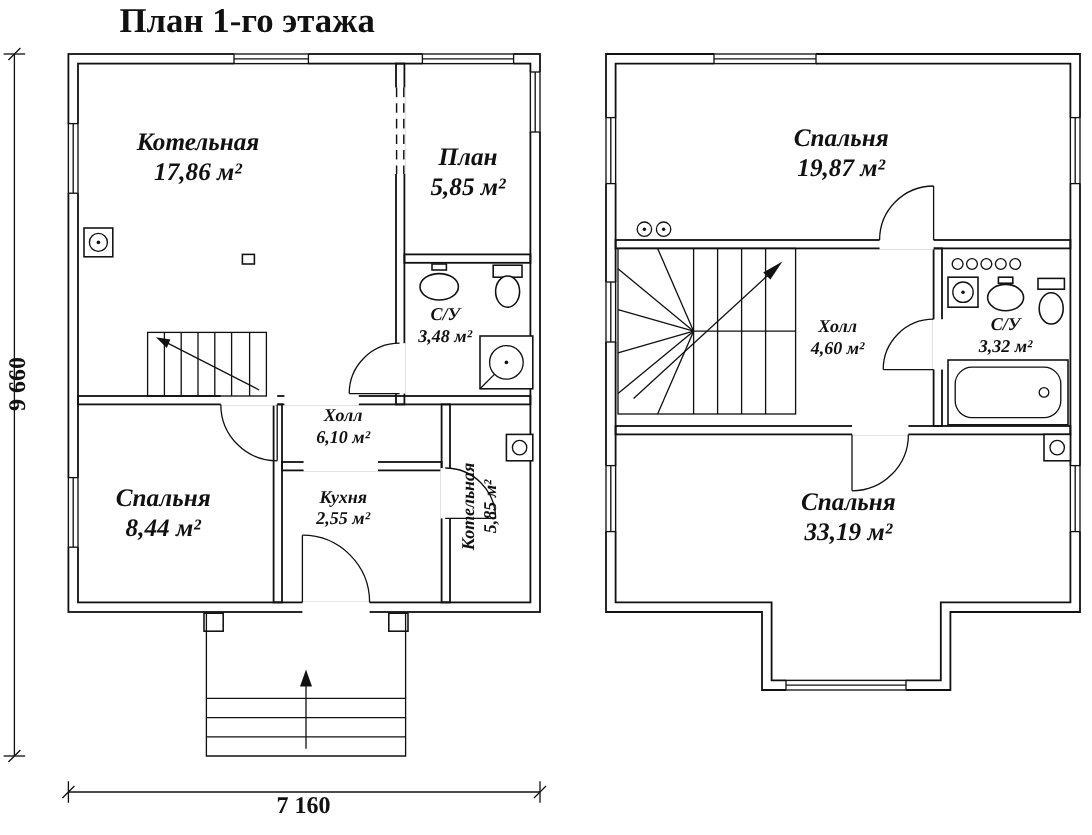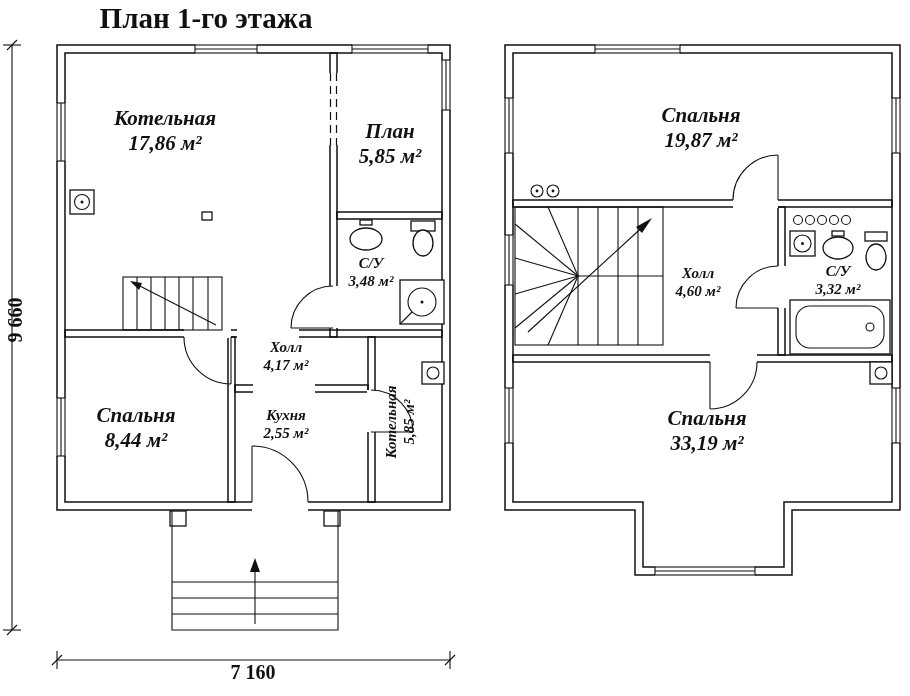--- a/index.html
+++ b/index.html
@@ -253,21 +253,21 @@
   <div class="label big" style="left:390px;top:144px;">
     <div>План</div>
     <div>5,85 м²</div>
   </div>
   <div class="label small" style="left:371px;top:272px;">
     <div>С/У</div>
     <div>3,48 м²</div>
   </div>
   <div class="label small" style="left:286px;top:356px;">
     <div>Холл</div>
-    <div>4,17 м²</div>
+    <div>6,10 м²</div>
   </div>
   <div class="label big" style="left:136px;top:428px;">
     <div>Спальня</div>
     <div>8,44 м²</div>
   </div>
   <div class="label small" style="left:286px;top:424px;">
     <div>Кухня</div>
     <div>2,55 м²</div>
   </div>
   <div class="label small rot" style="left:400px;top:422px;">

